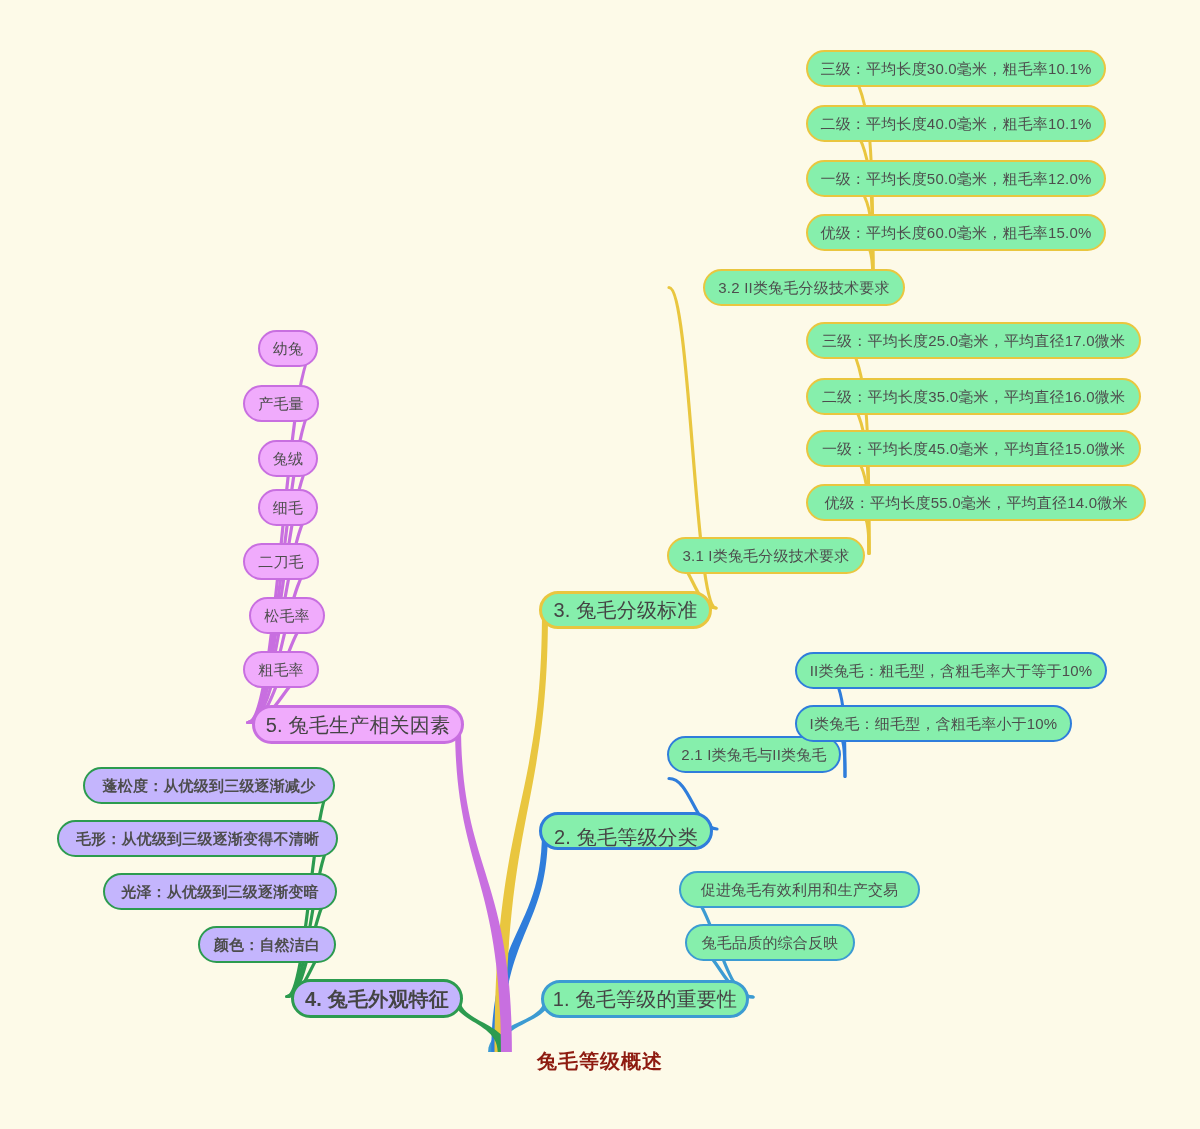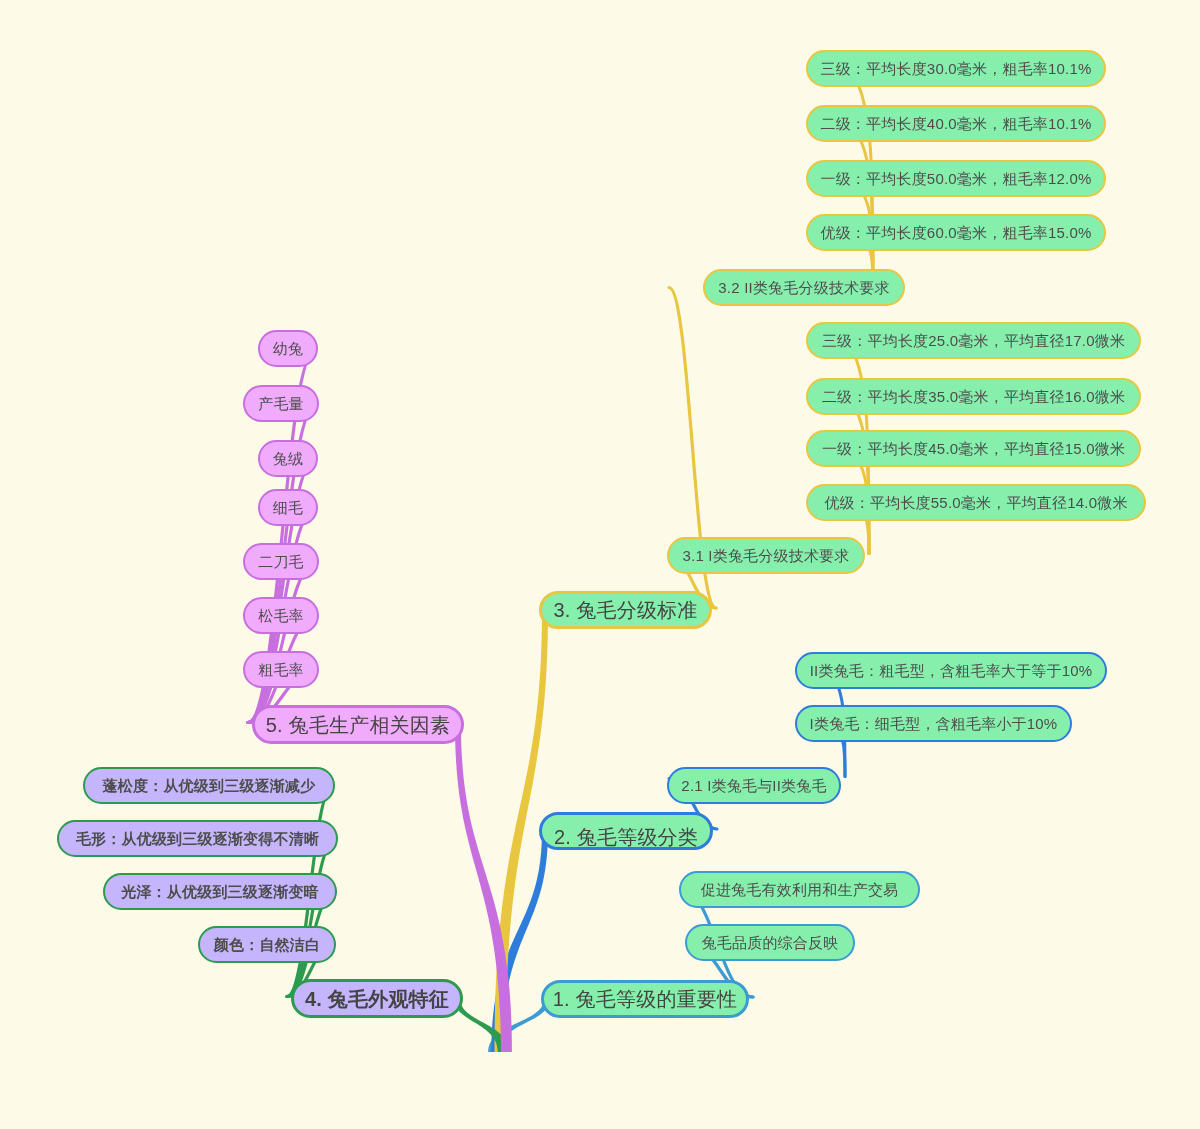--- a/index.html
+++ b/index.html
@@ -94,21 +94,21 @@
       </div>
       <div class="node c-cyan" style="left: 679px; top: 871px; width: 241px; height: 37px;">
         <span>促进兔毛有效利用和生产交易</span>
       </div>
       <div class="node c-cyan" style="left: 685px; top: 924px; width: 170px; height: 37px;">
         <span>兔毛品质的综合反映</span>
       </div>
       <div class="node main c-blue" style="left: 539px; top: 812px; width: 174px; height: 38px; align-items: flex-end;">
         <span>2. 兔毛等级分类</span>
       </div>
-      <div class="node c-blue" style="left: 667px; top: 767px; width: 174px; height: 37px; justify-content: center;">
+      <div class="node c-blue" style="left: 667px; top: 736px; width: 174px; height: 37px; justify-content: center;">
         <span>2.1 I类兔毛与II类兔毛</span>
       </div>
       <div class="node c-blue" style="left: 795px; top: 652px; width: 312px; height: 37px;">
         <span>II类兔毛：粗毛型，含粗毛率大于等于10%</span>
       </div>
       <div class="node c-blue" style="left: 795px; top: 705px; width: 277px; height: 37px;">
         <span>I类兔毛：细毛型，含粗毛率小于10%</span>
       </div>
       <div class="node main c-yellow" style="left: 539px; top: 591px; width: 173px; height: 38px;">
         <span>3. 兔毛分级标准</span>
@@ -169,20 +169,21 @@
       </div>
       <div class="node c-purple" style="left: 258px; top: 440px; width: 60px; height: 37px;">
         <span>兔绒</span>
       </div>
       <div class="node c-purple" style="left: 258px; top: 489px; width: 60px; height: 37px;">
         <span>细毛</span>
       </div>
       <div class="node c-purple" style="left: 243px; top: 543px; width: 76px; height: 37px;">
         <span>二刀毛</span>
       </div>
-      <div class="node c-purple" style="left: 243px; top: 597px; width: 76px; height: 37px;">
+      <div class="node c-purple" style="left: 249px; top: 597px; width: 76px; height: 37px;">
         <span>松毛率</span>
       </div>
       <div class="node c-purple" style="left: 243px; top: 651px; width: 76px; height: 37px;">
         <span>粗毛率</span>
       </div>
     </div>
+  <div id="root-title" style="top: 1048px;">兔毛等级概述</div>
 </div>
 
 </body></html>

